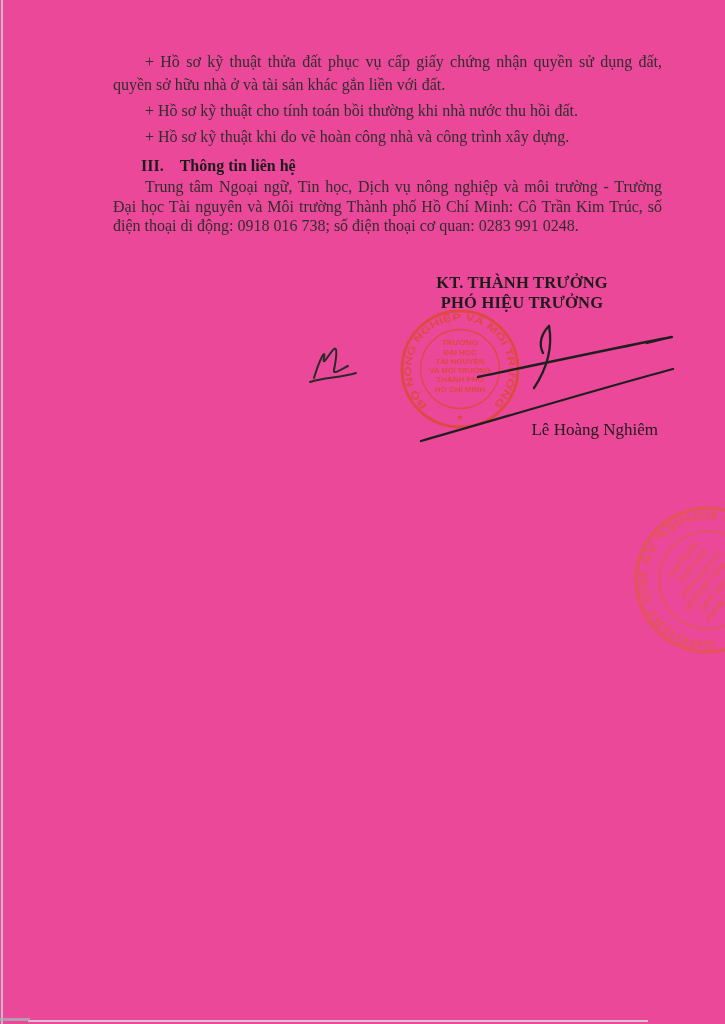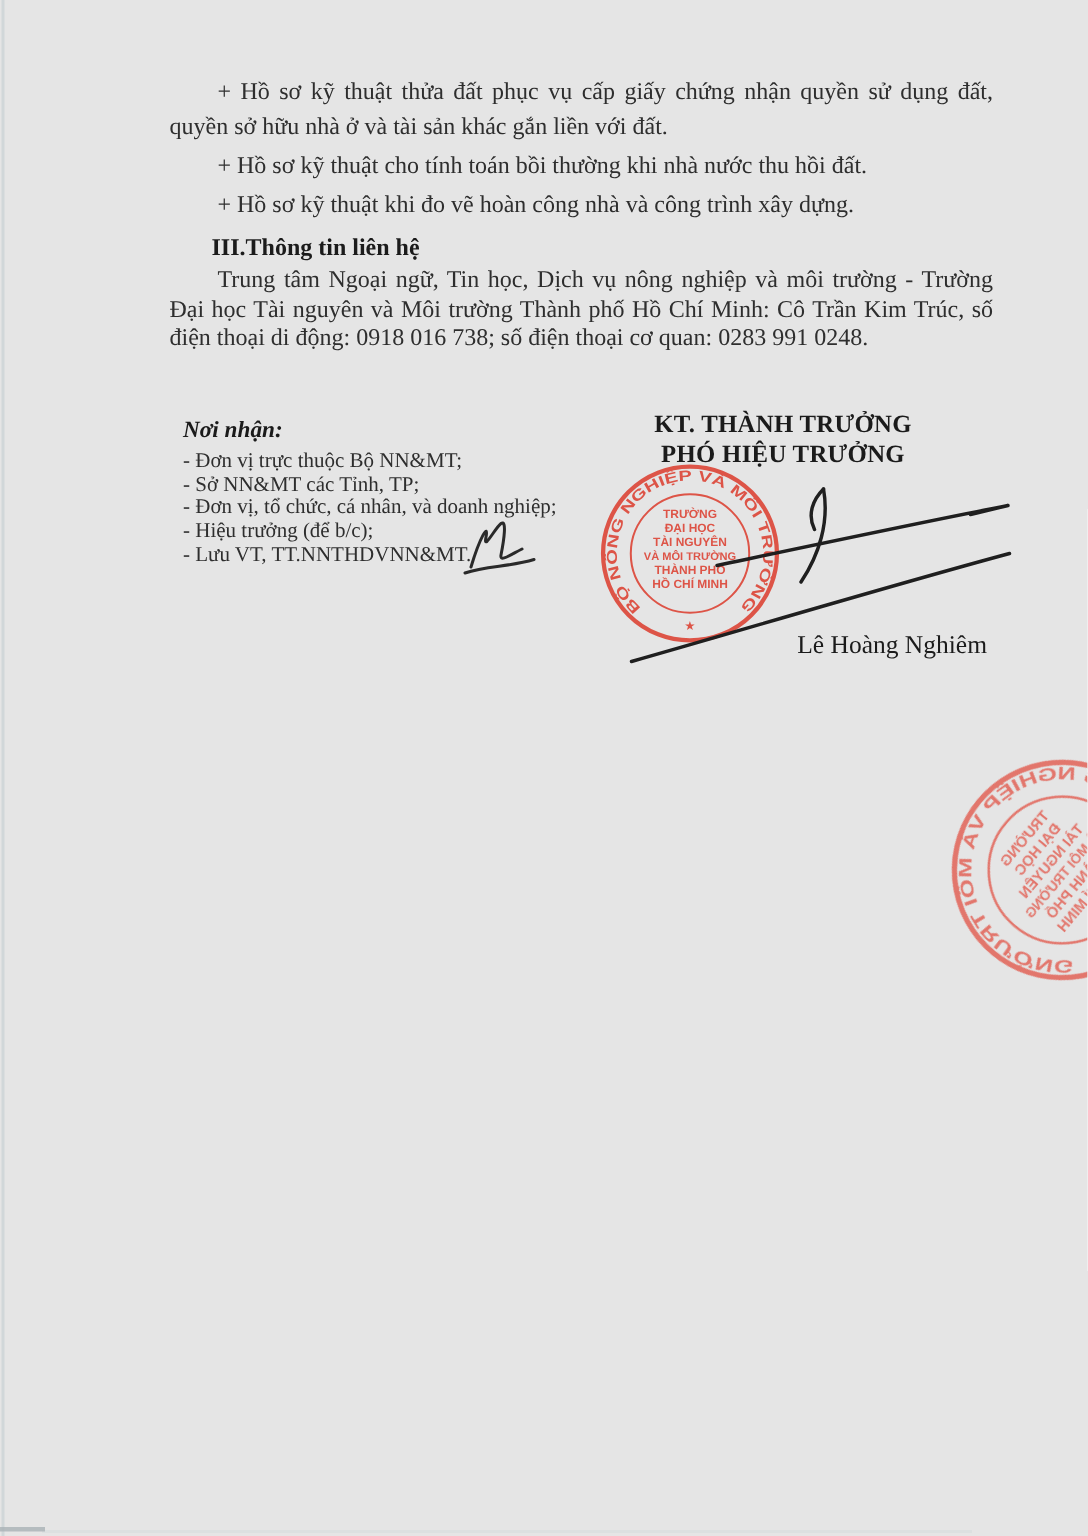--- a/index.html
+++ b/index.html
@@ -1,20 +1,20 @@
 <!DOCTYPE html>
 <html><head>
 <meta charset="utf-8">
 <style>
   html, body { margin: 0; padding: 0; }
   .page {
     position: relative;
     width: 725px;
     height: 1024px;
-    background: #e5e5e5;
+    background: #ec4899;
     overflow: hidden;
     font-family: "Liberation Serif", "DejaVu Serif", serif;
     color: #2e2e2e;
   }
   
   .scan-edge-left {
     position: absolute; left: 1px; top: 0; width: 1.5px; height: 1024px;
     background: #ccd3d6; opacity: .8;
   }
   .scan-edge-bottom {
@@ -38,21 +38,21 @@
     text-indent: 32px;
   }
   .heading {
     margin: 6px 0 0 0;
     line-height: 23px;
     text-indent: 28px;
     font-weight: bold;
     color: #1b1b1b;
     text-align: left;
   }
-  .heading .h-num { }
+  .heading .h-num { margin-right: 16px; }
   .contact {
     margin: 0; line-height: 19.5px; text-indent: 32px;
   }
 
   .recipients {
     position: absolute; left: 122px; top: 278px; width: 280px;
     text-align: left;
   }
   .rec-label {
     font-weight: bold; font-style: italic; font-size: 15.5px;
@@ -102,28 +102,20 @@
   <div class="scan-edge-corner"></div>
 
   <div class="body-text">
     <p class="para">+ Hồ sơ kỹ thuật thửa đất phục vụ cấp giấy chứng nhận quyền sử dụng đất, quyền sở hữu nhà ở và tài sản khác gắn liền với đất.</p>
     <p class="para">+ Hồ sơ kỹ thuật cho tính toán bồi thường khi nhà nước thu hồi đất.</p>
     <p class="para">+ Hồ sơ kỹ thuật khi đo vẽ hoàn công nhà và công trình xây dựng.</p>
     <p class="heading"><span class="h-num">III.</span><span>Thông tin liên hệ</span></p>
     <p class="contact">Trung tâm Ngoại ngữ, Tin học, Dịch vụ nông nghiệp và môi trường - Trường Đại học Tài nguyên và Môi trường Thành phố Hồ Chí Minh: Cô Trần Kim Trúc, số điện thoại di động: 0918 016 738; số điện thoại cơ quan: 0283 991 0248.</p>
   </div>
 
-  <div class="recipients">
-    <div class="rec-label">Nơi nhận:</div>
-    <div class="rec-item">- Đơn vị trực thuộc Bộ NN&amp;MT;</div>
-    <div class="rec-item">- Sở NN&amp;MT các Tỉnh, TP;</div>
-    <div class="rec-item">- Đơn vị, tổ chức, cá nhân, và doanh nghiệp;</div>
-    <div class="rec-item">- Hiệu trưởng (để b/c);</div>
-    <div class="rec-item">- Lưu VT, TT.NNTHDVNN&amp;MT.</div>
-  </div>
 
   <div class="sign-block">
     <div>KT. THÀNH TRƯỞNG</div>
     <div>PHÓ HIỆU TRƯỞNG</div>
   </div>
 
   <div class="stamp-main">
     <svg class="stamp-svg" viewBox="0 0 150 150" xmlns="http://www.w3.org/2000/svg">
       <circle cx="75" cy="75" r="69" fill="none" stroke="#dd4a3c" stroke-width="3.4"></circle>
       <circle cx="75" cy="75" r="47" fill="none" stroke="#dd4a3c" stroke-width="1.6"></circle>

